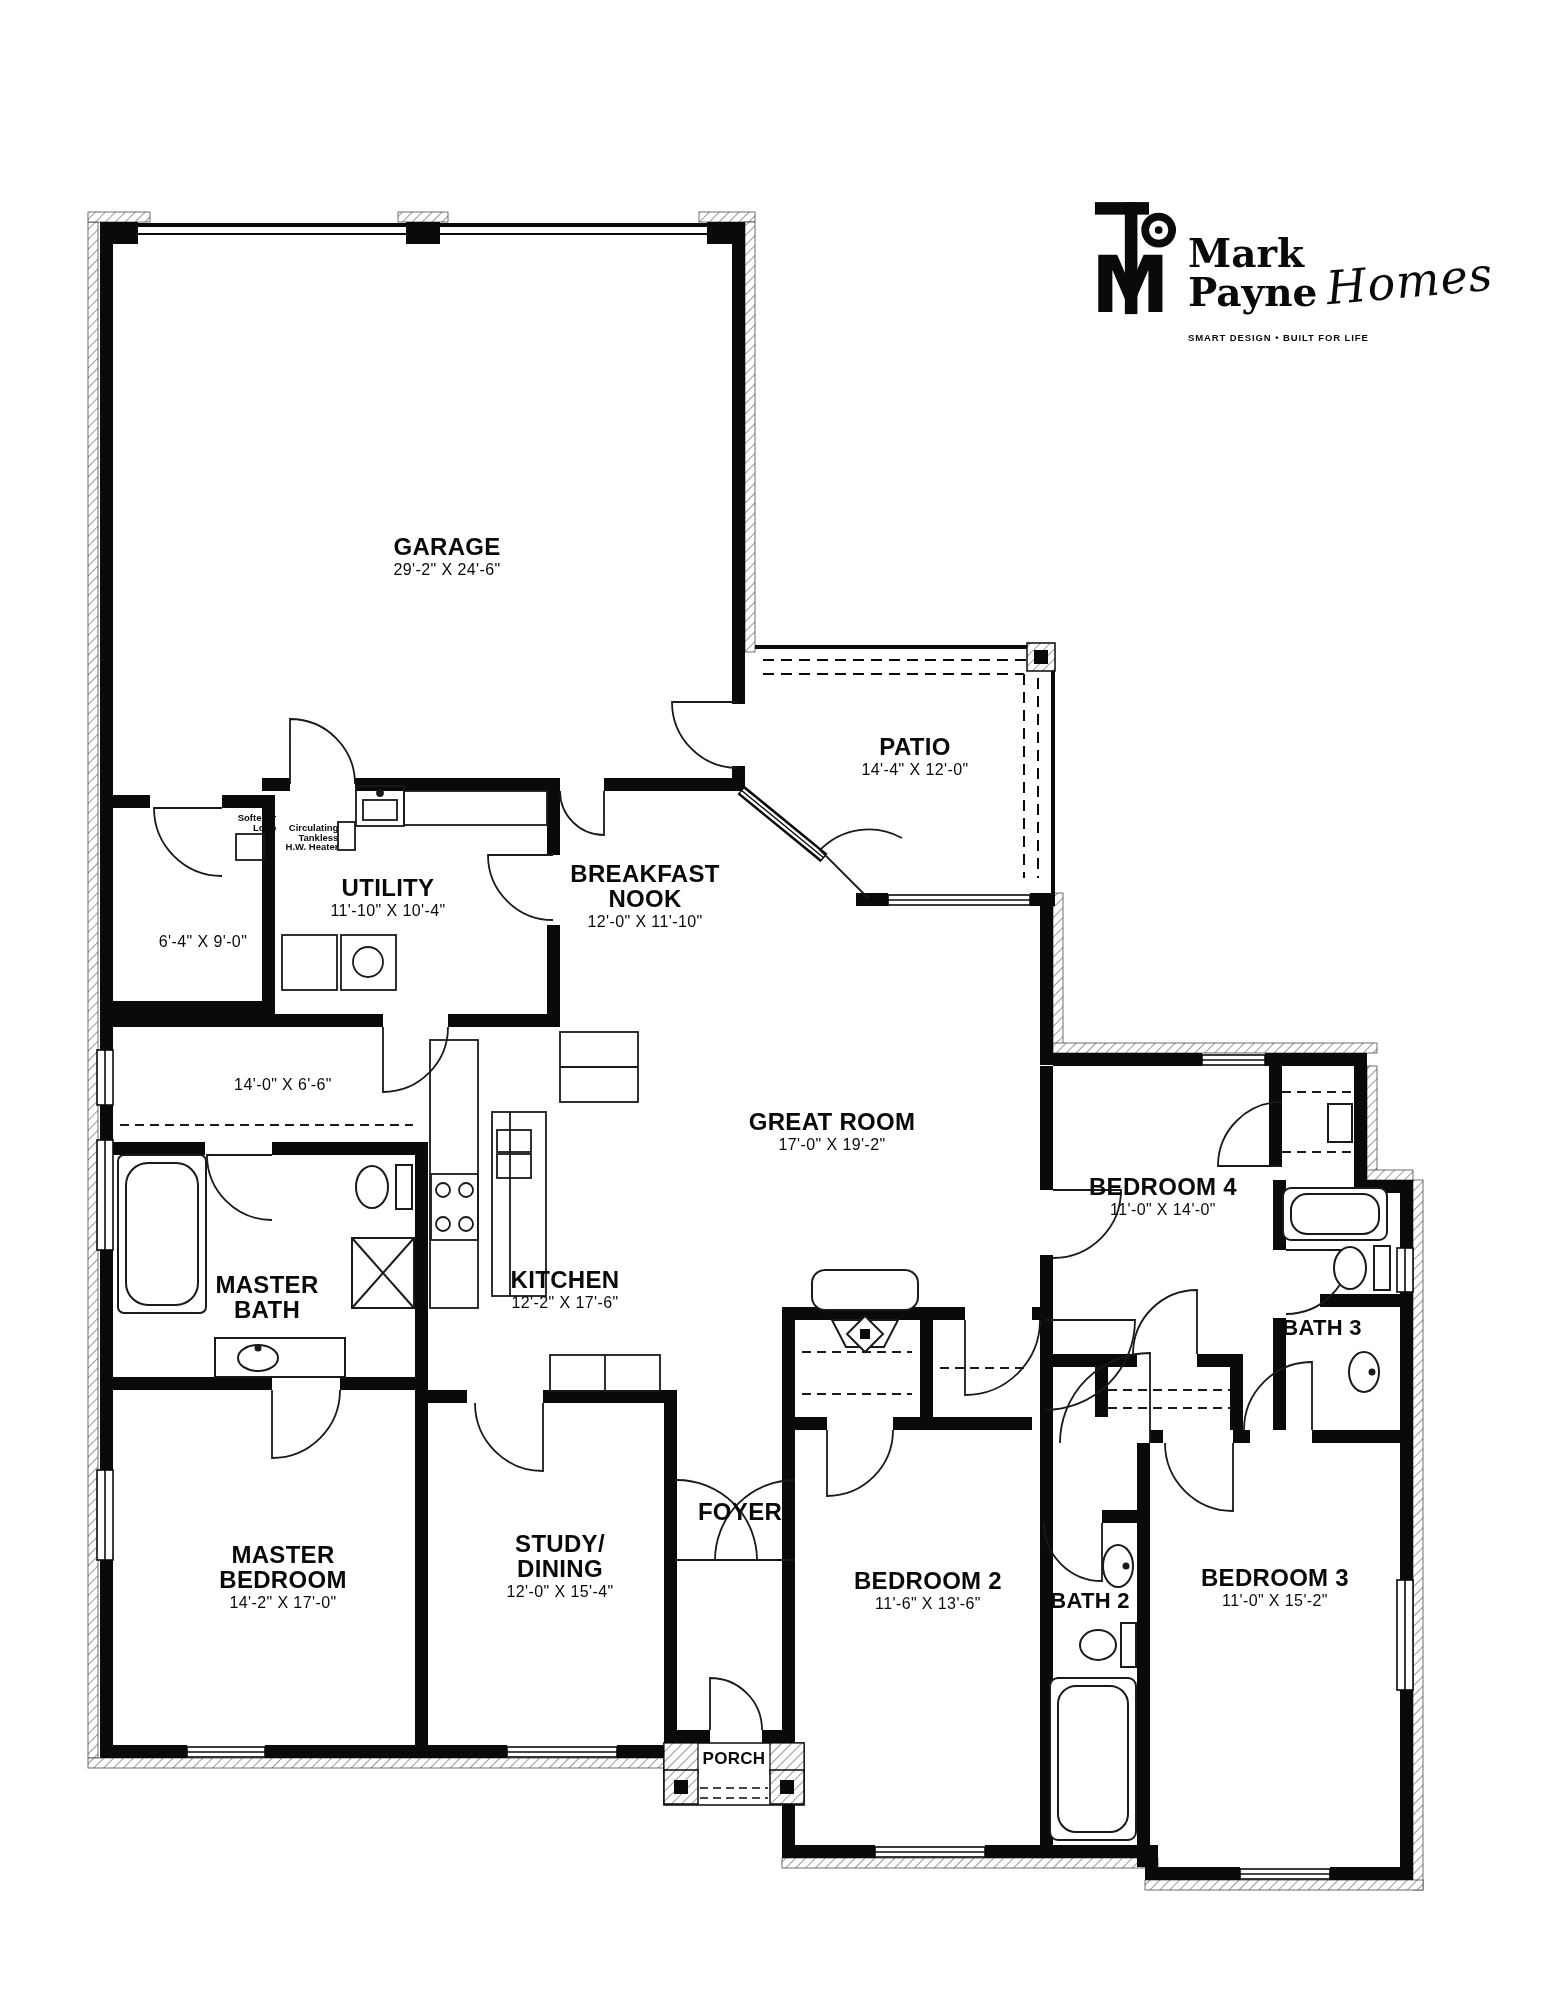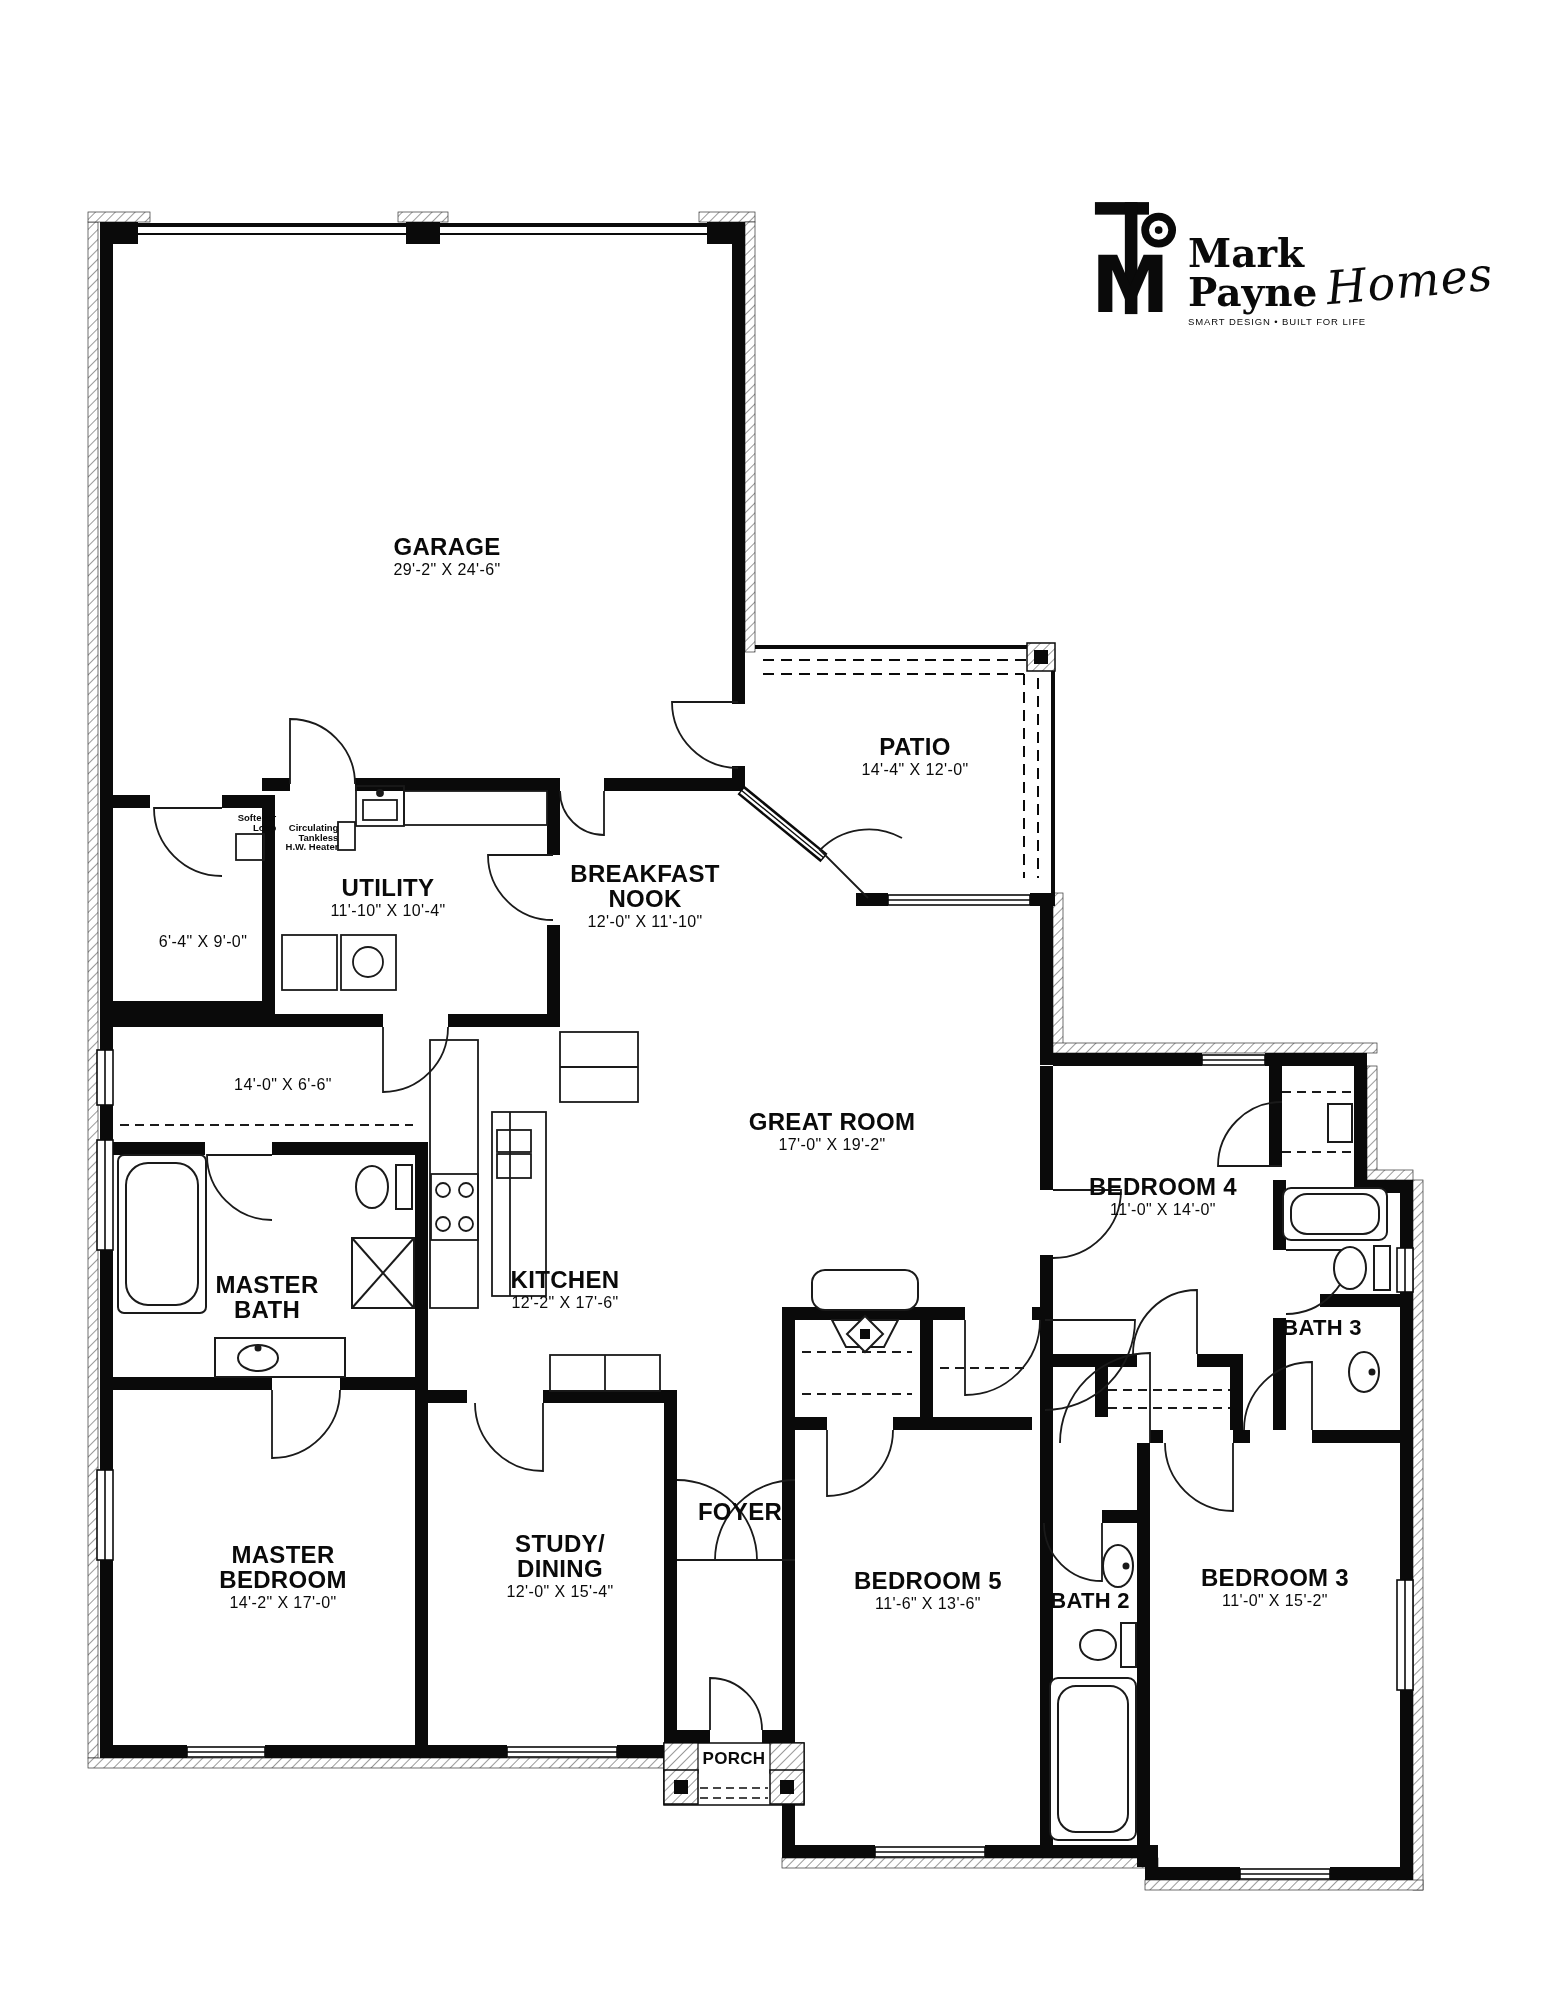--- a/index.html
+++ b/index.html
@@ -11,21 +11,21 @@
   .rname.small{font-size:22px;}
   .rname.porch{font-size:17px;}
   .rdims{font-size:16px;line-height:1.25;letter-spacing:.4px;margin-top:1px;}
   .room-label div:empty{display:none;}
   .tiny-note{position:absolute;transform:translate(-50%,-50%);text-align:right;z-index:5;
              font-size:9.5px;line-height:1.02;font-weight:600;letter-spacing:0;}
   
   .logo{position:absolute;left:1093px;top:198px;width:345px;display:flex;gap:10px;z-index:6;}
   .logo-right{position:relative;padding-top:36px;}
   .logo-name{font-family:"DejaVu Serif", serif;font-weight:bold;font-size:39px;line-height:1;letter-spacing:0;}
-  .logo-tagline{font-size:9.5px;font-weight:400;letter-spacing:.9px;margin-top:4px;white-space:nowrap;}
+  .logo-tagline{font-size:9.5px;font-weight:700;letter-spacing:.9px;margin-top:20px;white-space:nowrap;}
   .logo-script{position:absolute;left:138px;top:60px;font-family:"DejaVu Serif", serif;font-style:italic;
                font-size:46px;line-height:1;transform:rotate(-5deg);letter-spacing:1px;}
 </style>
 </head>
 <body>
 
 <div id="canvas">
 
   <svg id="plan-svg" width="1545" height="2000" viewBox="0 0 1545 2000">
     <defs>
@@ -348,21 +348,21 @@
   </div>
   <div class="room-label" style="left:560px;top:1567px">
     <div class="rname">STUDY/</div>
     <div class="rname">DINING</div>
     <div class="rdims">12'-0" X 15'-4"</div>
   </div>
   <div class="room-label" style="left:740px;top:1512px">
     <div class="rname">FOYER</div>
   </div>
   <div class="room-label" style="left:928px;top:1591px">
-    <div class="rname">BEDROOM 5</div>
+    <div class="rname">BEDROOM 2</div>
     <div class="rdims">11'-6" X 13'-6"</div>
   </div>
   <div class="room-label" style="left:1090px;top:1601px">
     <div class="rname small">BATH 2</div>
   </div>
   <div class="room-label" style="left:1275px;top:1588px">
     <div class="rname">BEDROOM 3</div>
     <div class="rdims">11'-0" X 15'-2"</div>
   </div>
   <div class="room-label" style="left:734px;top:1759px">

